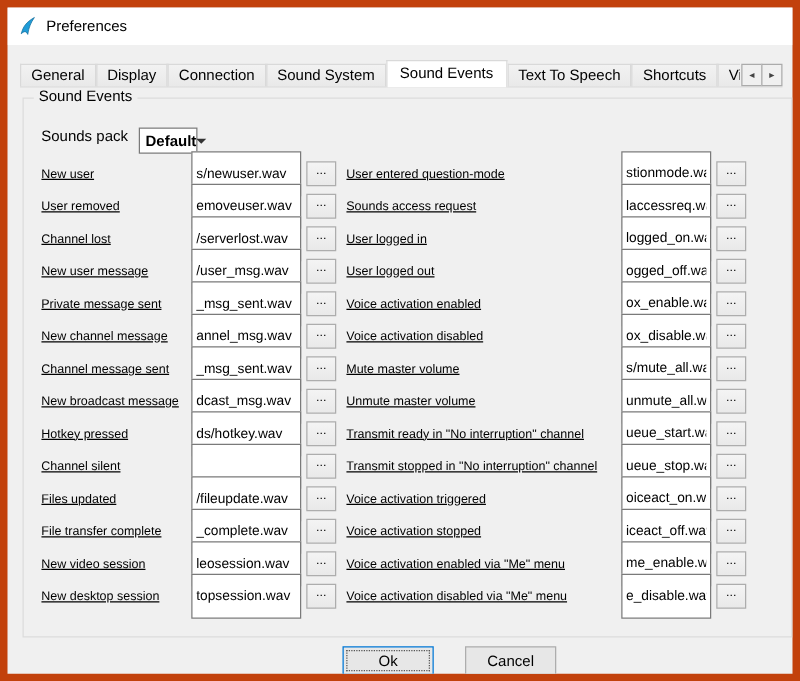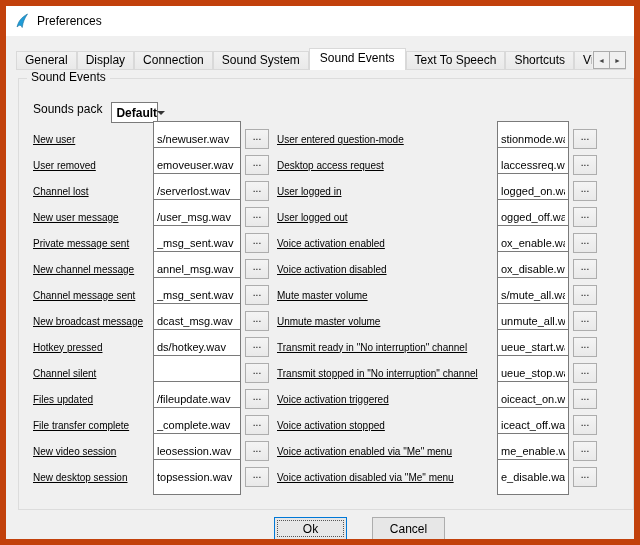--- a/index.html
+++ b/index.html
@@ -198,21 +198,21 @@
           <button class="browse">...</button>
         </div>
       </div>
     <div class="col col-right" id="col-right">
         <div class="srow">
           <span class="lbl">User entered question-mode</span>
           <input type="text" value="stionmode.wav" style="">
           <button class="browse">...</button>
         </div>
         <div class="srow">
-          <span class="lbl">Desktop access request</span>
+          <span class="lbl">Sounds access request</span>
           <input type="text" value="laccessreq.wav" style="">
           <button class="browse">...</button>
         </div>
         <div class="srow">
           <span class="lbl">User logged in</span>
           <input type="text" value="logged_on.wav" style="">
           <button class="browse">...</button>
         </div>
         <div class="srow">
           <span class="lbl">User logged out</span>

